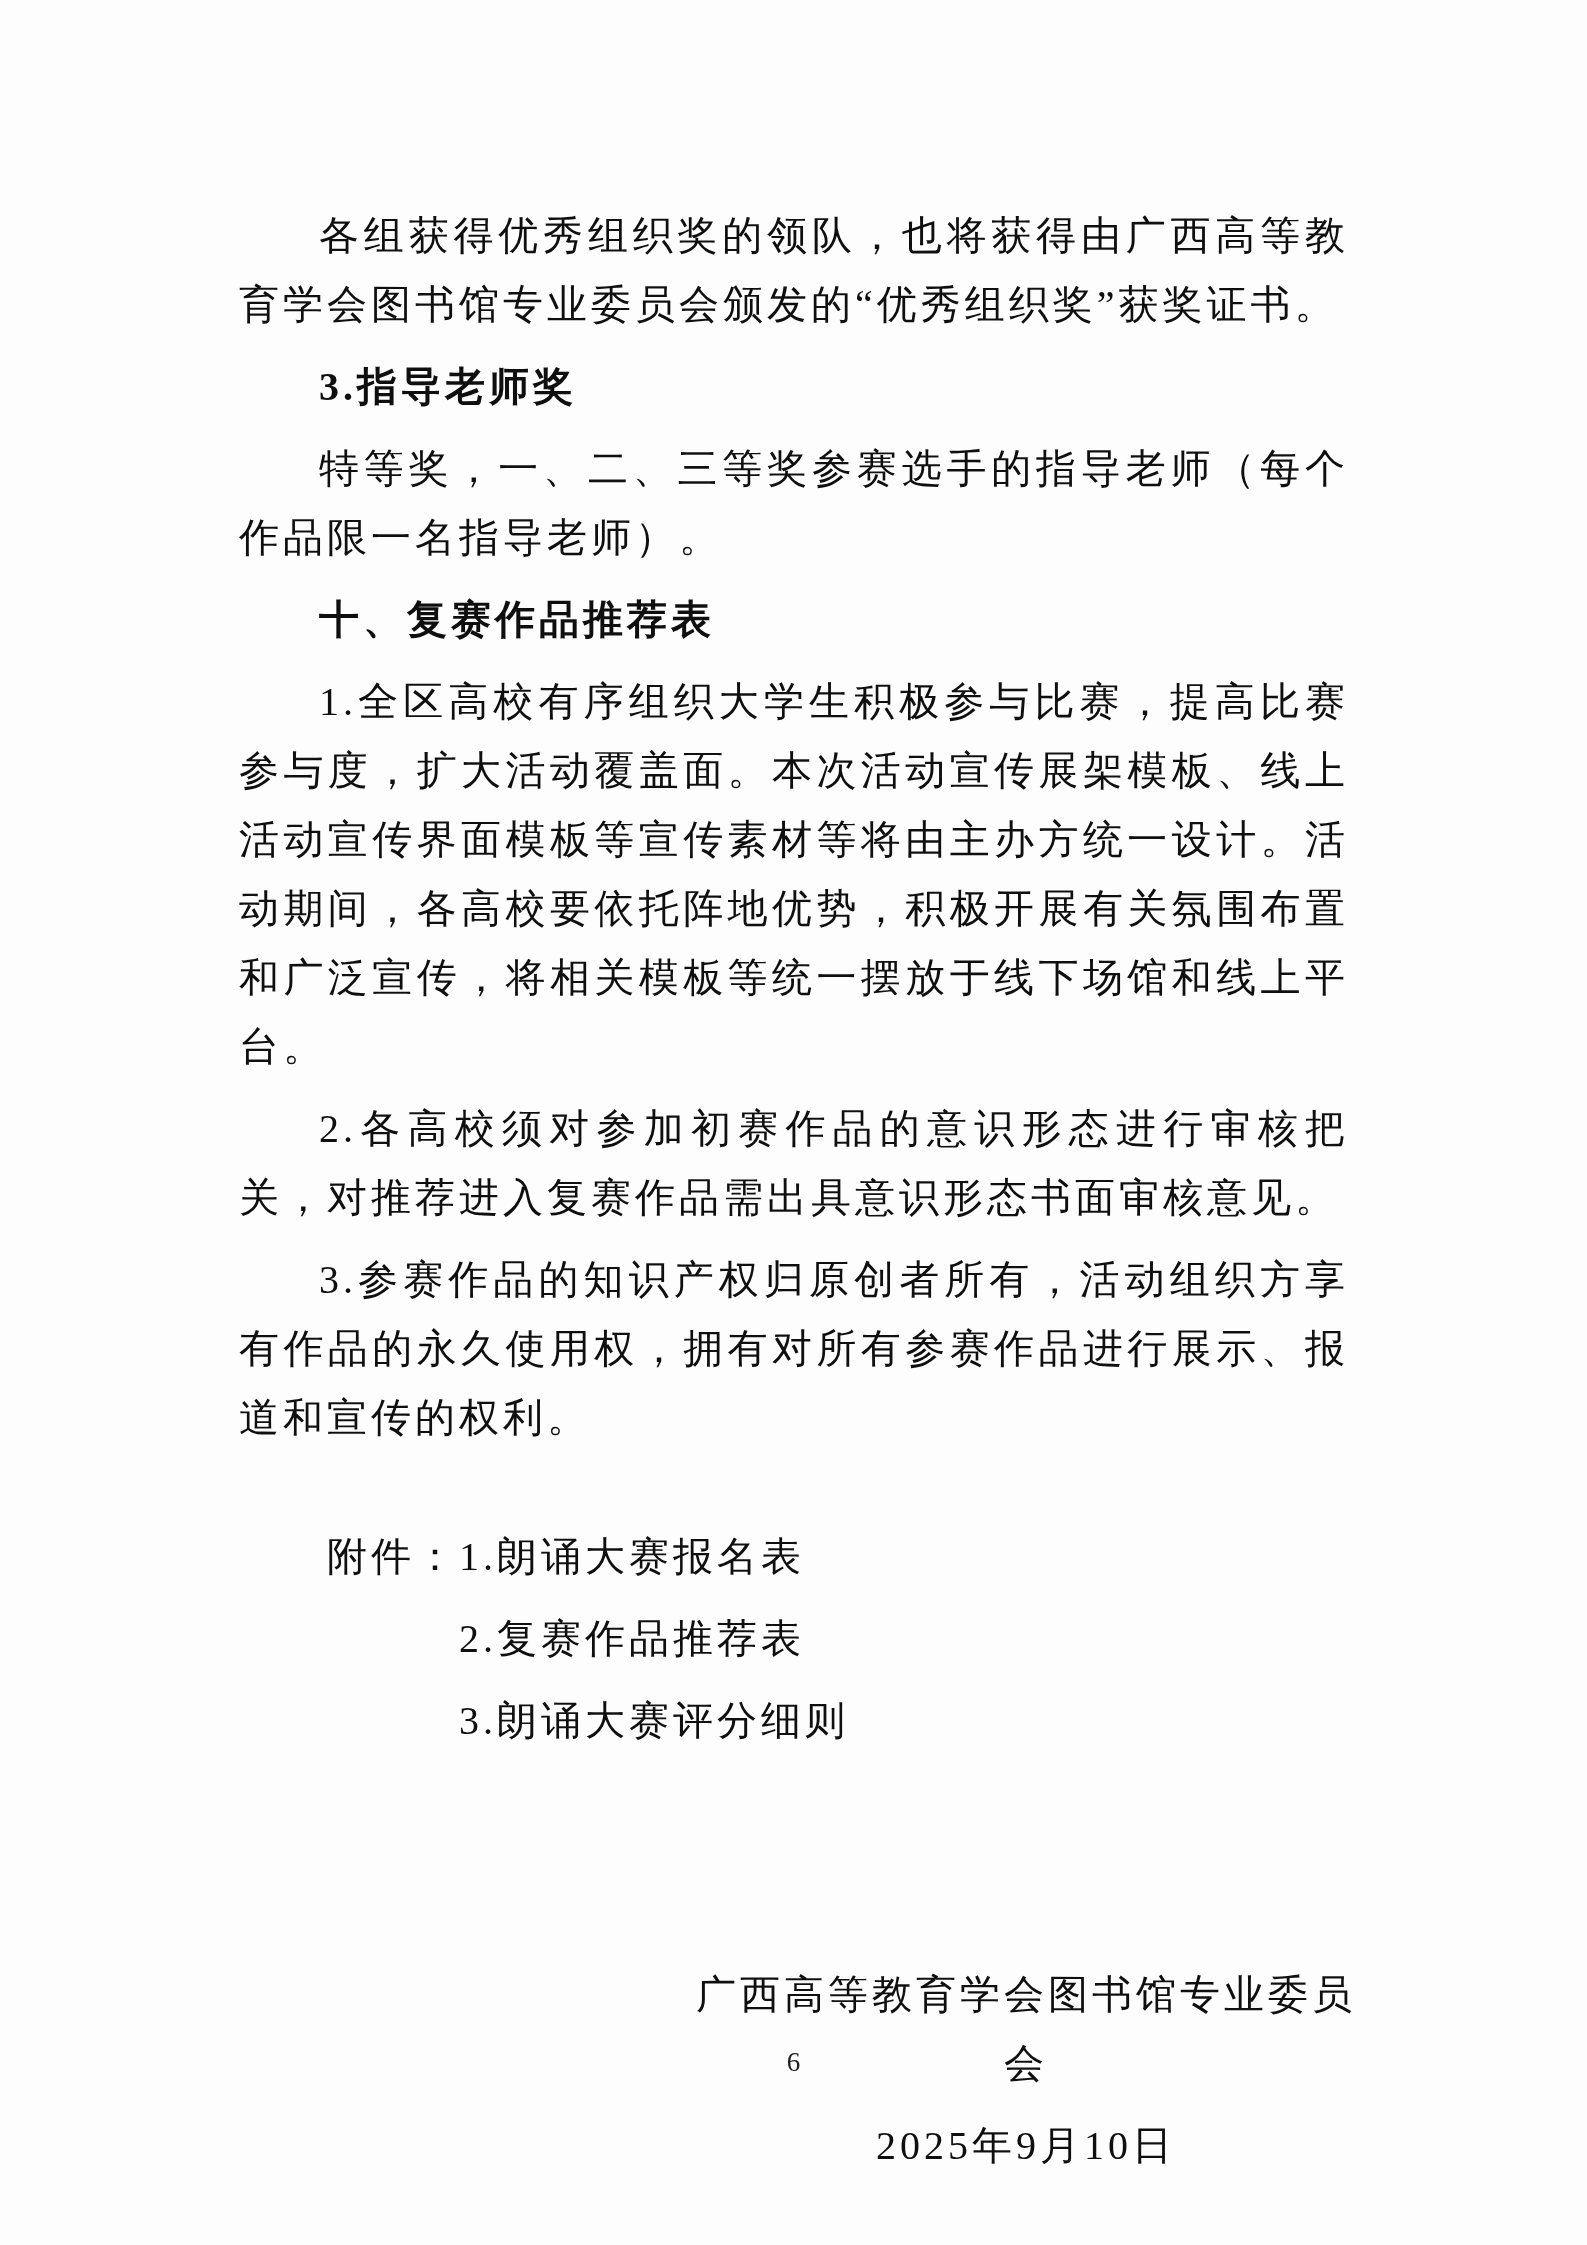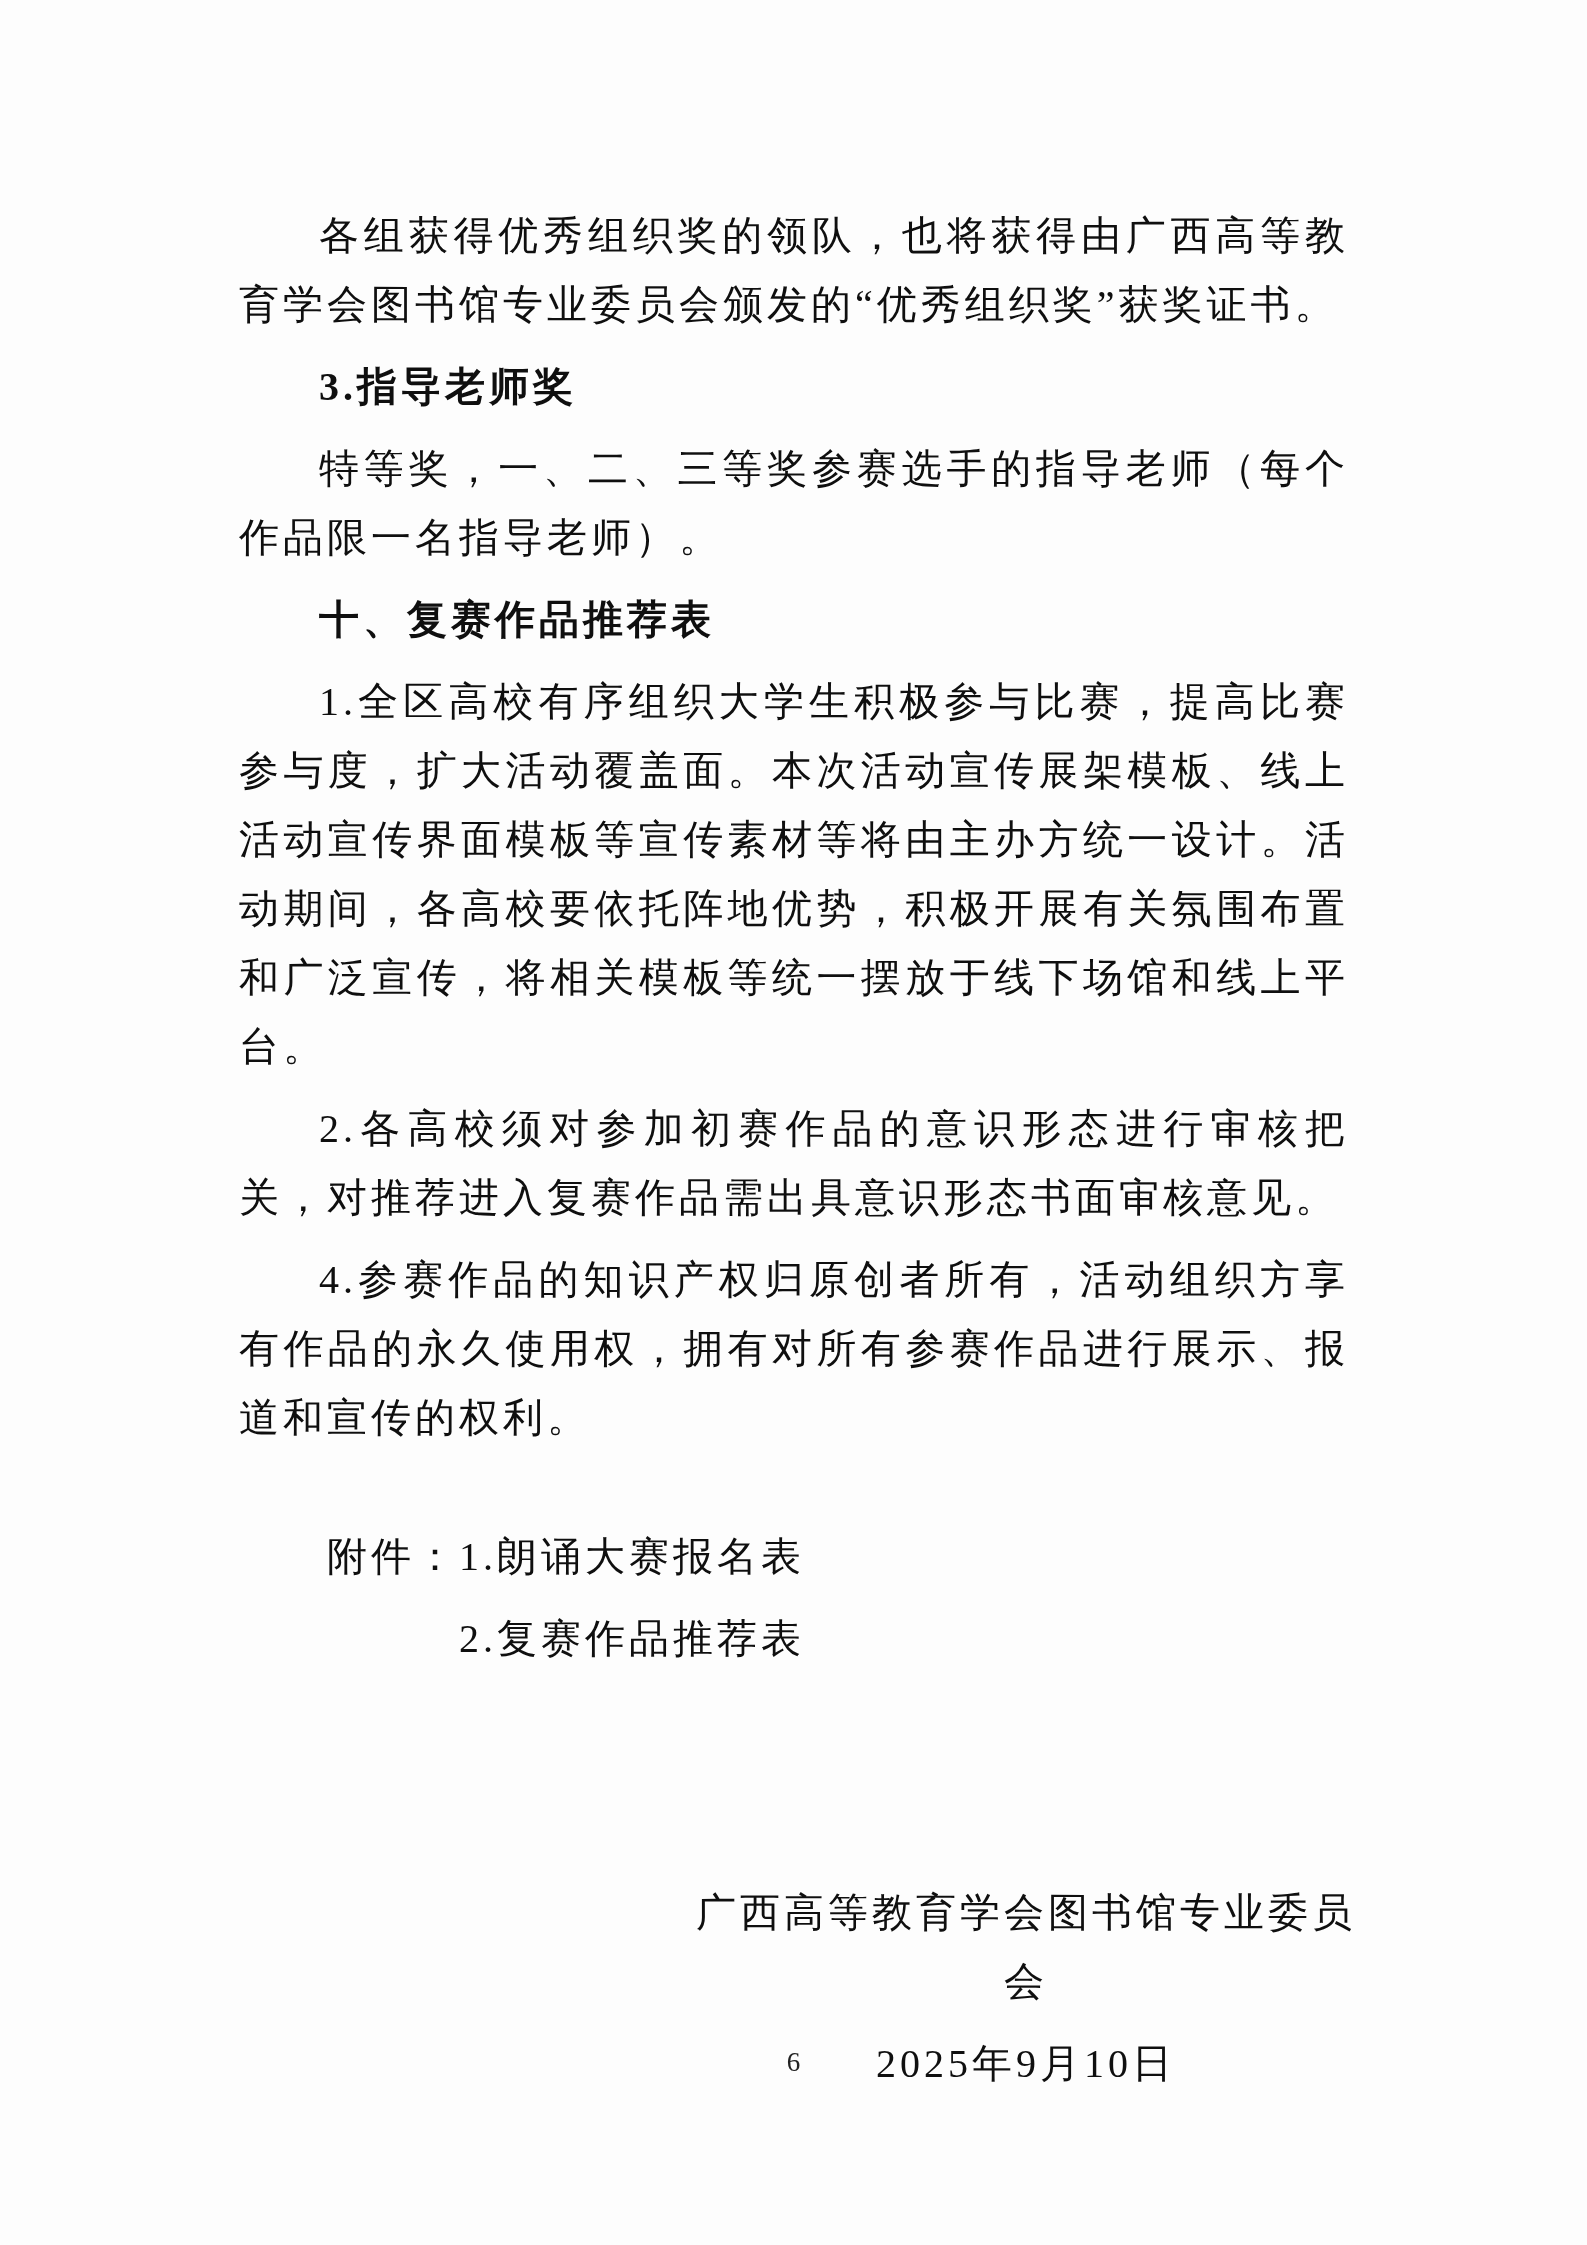--- a/index.html
+++ b/index.html
@@ -81,28 +81,29 @@
     <p class="heading-serif">3.指导老师奖</p>
 
     <p>特等奖，一、二、三等奖参赛选手的指导老师（每个作品限一名指导老师）。</p>
 
     <p class="heading-sans">十、复赛作品推荐表</p>
 
     <p>1.全区高校有序组织大学生积极参与比赛，提高比赛参与度，扩大活动覆盖面。本次活动宣传展架模板、线上活动宣传界面模板等宣传素材等将由主办方统一设计。活动期间，各高校要依托阵地优势，积极开展有关氛围布置和广泛宣传，将相关模板等统一摆放于线下场馆和线上平台。</p>
 
     <p>2.各高校须对参加初赛作品的意识形态进行审核把关，对推荐进入复赛作品需出具意识形态书面审核意见。</p>
 
-    <p>4.参赛作品的知识产权归原创者所有，活动组织方享有作品的永久使用权，拥有对所有参赛作品进行展示、报道和宣传的权利。</p>
+    <p>3.参赛作品的知识产权归原创者所有，活动组织方享有作品的永久使用权，拥有对所有参赛作品进行展示、报道和宣传的权利。</p>
 
 
     <div class="attachments">
       <p class="attach-line">
         <span>附件：</span><span>1.朗诵大赛报名表</span>
       </p>
       <p class="attach-line attach-continuation">2.复赛作品推荐表</p>
+      <p class="attach-line attach-continuation">3.朗诵大赛评分细则</p>
     </div>
 
     <div class="signature">
       <p>广西高等教育学会图书馆专业委员会</p>
       <p>2025年9月10日</p>
     </div>
 
   </div>
 
   <div class="page-number">6</div>

